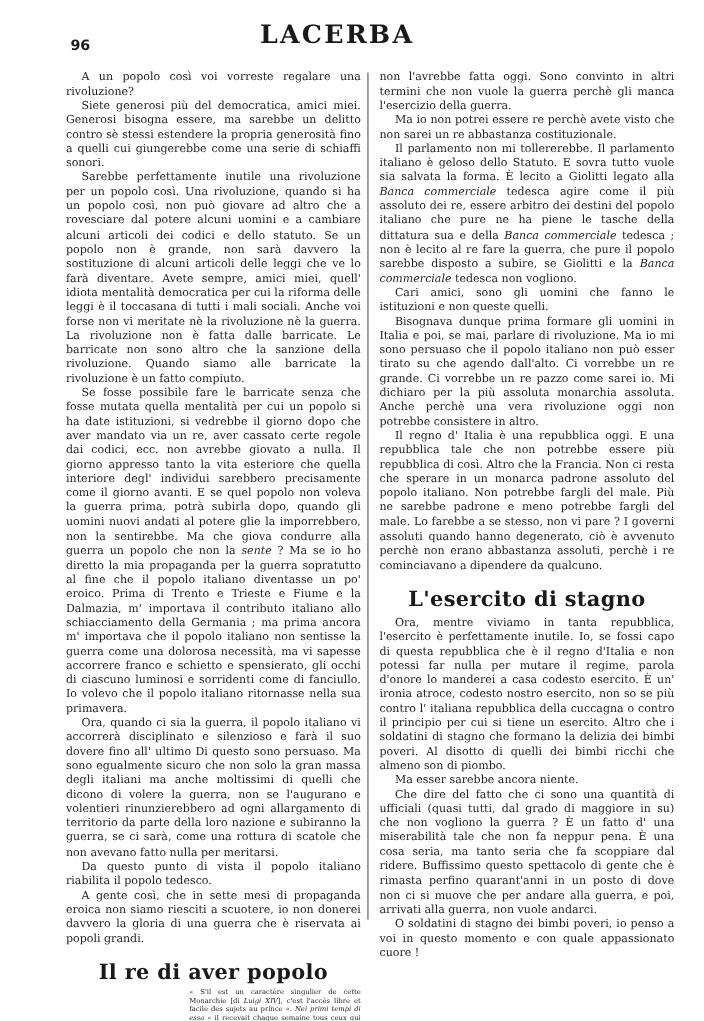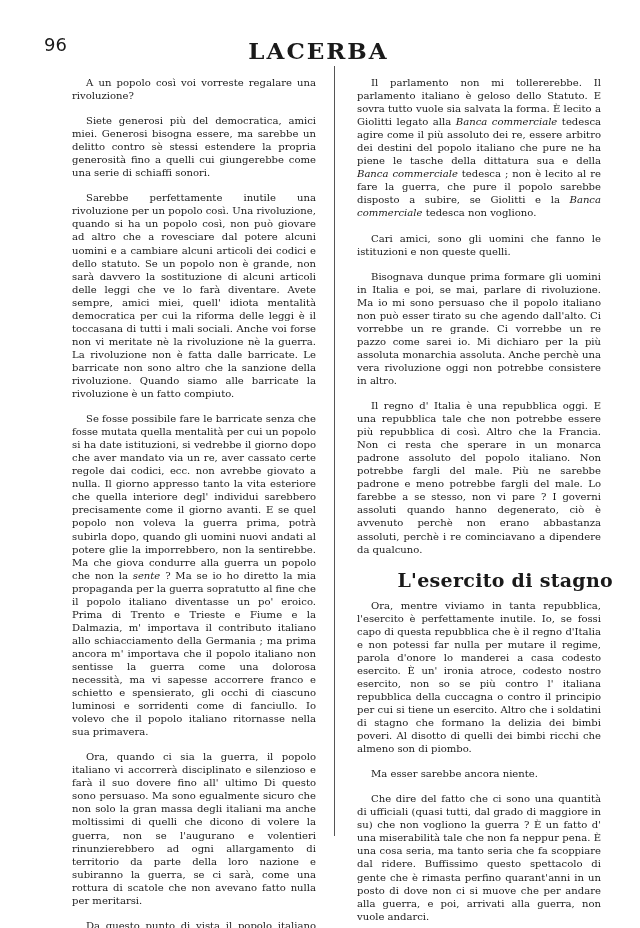--- a/index.html
+++ b/index.html
@@ -1,25 +1,25 @@
 <!DOCTYPE html>
 <html><head>
   <meta charset="utf-8">
   <style>
     html, body { margin: 0; padding: 0; background: #ffffff; }
     body { width: 640px; height: 928px; position: relative; overflow: hidden; color: #1a1a1a; font-family: "DejaVu Serif", serif; }
-    .page-number { position: absolute; left: 44px; top: 34px; font-family: "DejaVu Sans", sans-serif; font-weight: normal; font-size: 18px; }
-    .masthead { position: absolute; left: 0; width: 613px; top: 37px; text-align: center; font-family: "DejaVu Serif", serif; font-weight: bold; font-size: 23px; letter-spacing: 2px; margin-left: 12px; }
+    .page-number { position: absolute; left: 64px; top: 34px; font-family: "DejaVu Sans", sans-serif; font-weight: bold; font-size: 13px; }
+    .masthead { position: absolute; left: 0; width: 613px; top: 18px; text-align: center; font-family: "DejaVu Serif", serif; font-weight: bold; font-size: 23px; letter-spacing: 2px; }
     .col { position: absolute; top: 64px; width: 268px; font-size: 10.05px; line-height: 13.05px; text-align: justify; hyphens: auto; }
     .col-left { left: 60px; }
     .col-right { left: 345px; }
     .divider { position: absolute; left: 334px; top: 66px; width: 1px; height: 770px; background: #555; }
-    .p { margin: 12px; text-indent: 14px; }
+    .p { margin: 0; text-indent: 14px; }
     .p.noindent { text-indent: 0; }
-    .article-title { font-family: "DejaVu Serif", serif; font-weight: bold; font-size: 19px; text-align: right; margin: 18px 0 8px; letter-spacing: 0.3px; }
+    .article-title { font-family: "DejaVu Serif", serif; font-weight: bold; font-size: 19px; text-align: center; margin: 18px 0 8px; letter-spacing: 0.3px; }
     .epigraph { margin-left: 112px; font-size: 6.2px; line-height: 7.6px; margin-bottom: 7px; text-align: justify; }
     em { }
   </style>
 </head>
 <body>
 
 <div class="page-number">96</div>
 <div class="masthead">LACERBA</div>
 
 <div class="divider"></div>
@@ -36,20 +36,22 @@
   <h2 class="article-title">Il re di aver popolo</h2>
 
   <div class="epigraph">
     <div><span>« S'il est un caractère singulier de cette Monarchie [di </span><em>Luigi XIV</em><span>], c'est l'accès libre et facile des sujets au prince ». </span><em>Nei primi tempi di essa</em><span> « il recevait chaque semaine tous ceux qui se présentaient, et les plus pauvres, les plus mal vêtus » - « On entrait dans le palais du Roi comme dans un moulin ».</span></div>
 
   </div>
 
 </div>
 
 <div class="col col-right">
+  <p class="p noindent">non l'avrebbe fatta oggi. Sono convinto in altri termini che non vuole la guerra perchè gli manca l'esercizio della guerra.</p>
+  <p class="p">Ma io non potrei essere re perchè avete visto che non sarei un re abbastanza costituzionale.</p>
   <p class="p"><span>Il parlamento non mi tollererebbe. Il parlamento italiano è geloso dello Statuto. E sovra tutto vuole sia salvata la forma. È lecito a Giolitti legato alla </span><em>Banca commerciale</em><span> tedesca agire come il più assoluto dei re, essere arbitro dei destini del popolo italiano che pure ne ha piene le tasche della dittatura sua e della </span><em>Banca commerciale</em><span> tedesca ; non è lecito al re fare la guerra, che pure il popolo sarebbe disposto a subire, se Giolitti e la </span><em>Banca commerciale</em><span> tedesca non vogliono.</span></p>
   <p class="p">Cari amici, sono gli uomini che fanno le istituzioni e non queste quelli.</p>
   <p class="p">Bisognava dunque prima formare gli uomini in Italia e poi, se mai, parlare di rivoluzione. Ma io mi sono persuaso che il popolo italiano non può esser tirato su che agendo dall'alto. Ci vorrebbe un re grande. Ci vorrebbe un re pazzo come sarei io. Mi dichiaro per la più assoluta monarchia assoluta. Anche perchè una vera rivoluzione oggi non potrebbe consistere in altro.</p>
   <p class="p">Il regno d' Italia è una repubblica oggi. E una repubblica tale che non potrebbe essere più repubblica di così. Altro che la Francia. Non ci resta che sperare in un monarca padrone assoluto del popolo italiano. Non potrebbe fargli del male. Più ne sarebbe padrone e meno potrebbe fargli del male. Lo farebbe a se stesso, non vi pare ? I governi assoluti quando hanno degenerato, ciò è avvenuto perchè non erano abbastanza assoluti, perchè i re cominciavano a dipendere da qualcuno.</p>
 
   <h2 class="article-title">L'esercito di stagno</h2>
 
   <p class="p">Ora, mentre viviamo in tanta repubblica, l'esercito è perfettamente inutile. Io, se fossi capo di questa repubblica che è il regno d'Italia e non potessi far nulla per mutare il regime, parola d'onore lo manderei a casa codesto esercito. È un' ironia atroce, codesto nostro esercito, non so se più contro l' italiana repubblica della cuccagna o contro il principio per cui si tiene un esercito. Altro che i soldatini di stagno che formano la delizia dei bimbi poveri. Al disotto di quelli dei bimbi ricchi che almeno son di piombo.</p>
   <p class="p">Ma esser sarebbe ancora niente.</p>
   <p class="p">Che dire del fatto che ci sono una quantità di ufficiali (quasi tutti, dal grado di maggiore in su) che non vogliono la guerra ? È un fatto d' una miserabilità tale che non fa neppur pena. È una cosa seria, ma tanto seria che fa scoppiare dal ridere. Buffissimo questo spettacolo di gente che è rimasta perfino quarant'anni in un posto di dove non ci si muove che per andare alla guerra, e poi, arrivati alla guerra, non vuole andarci.</p>

